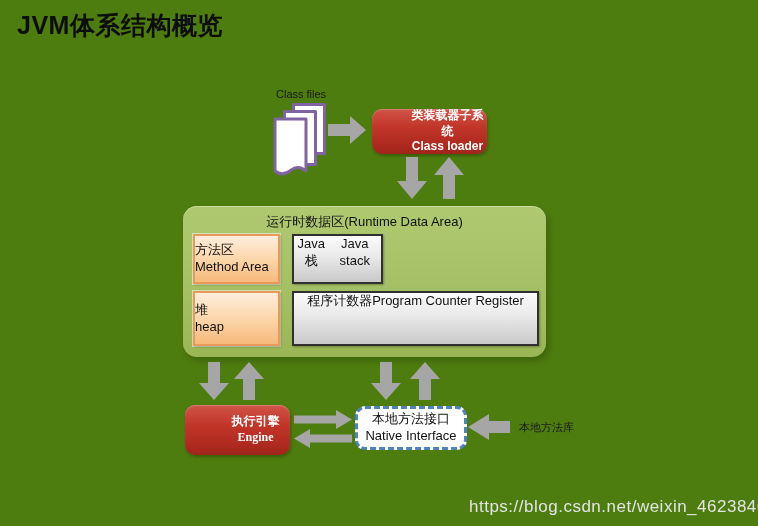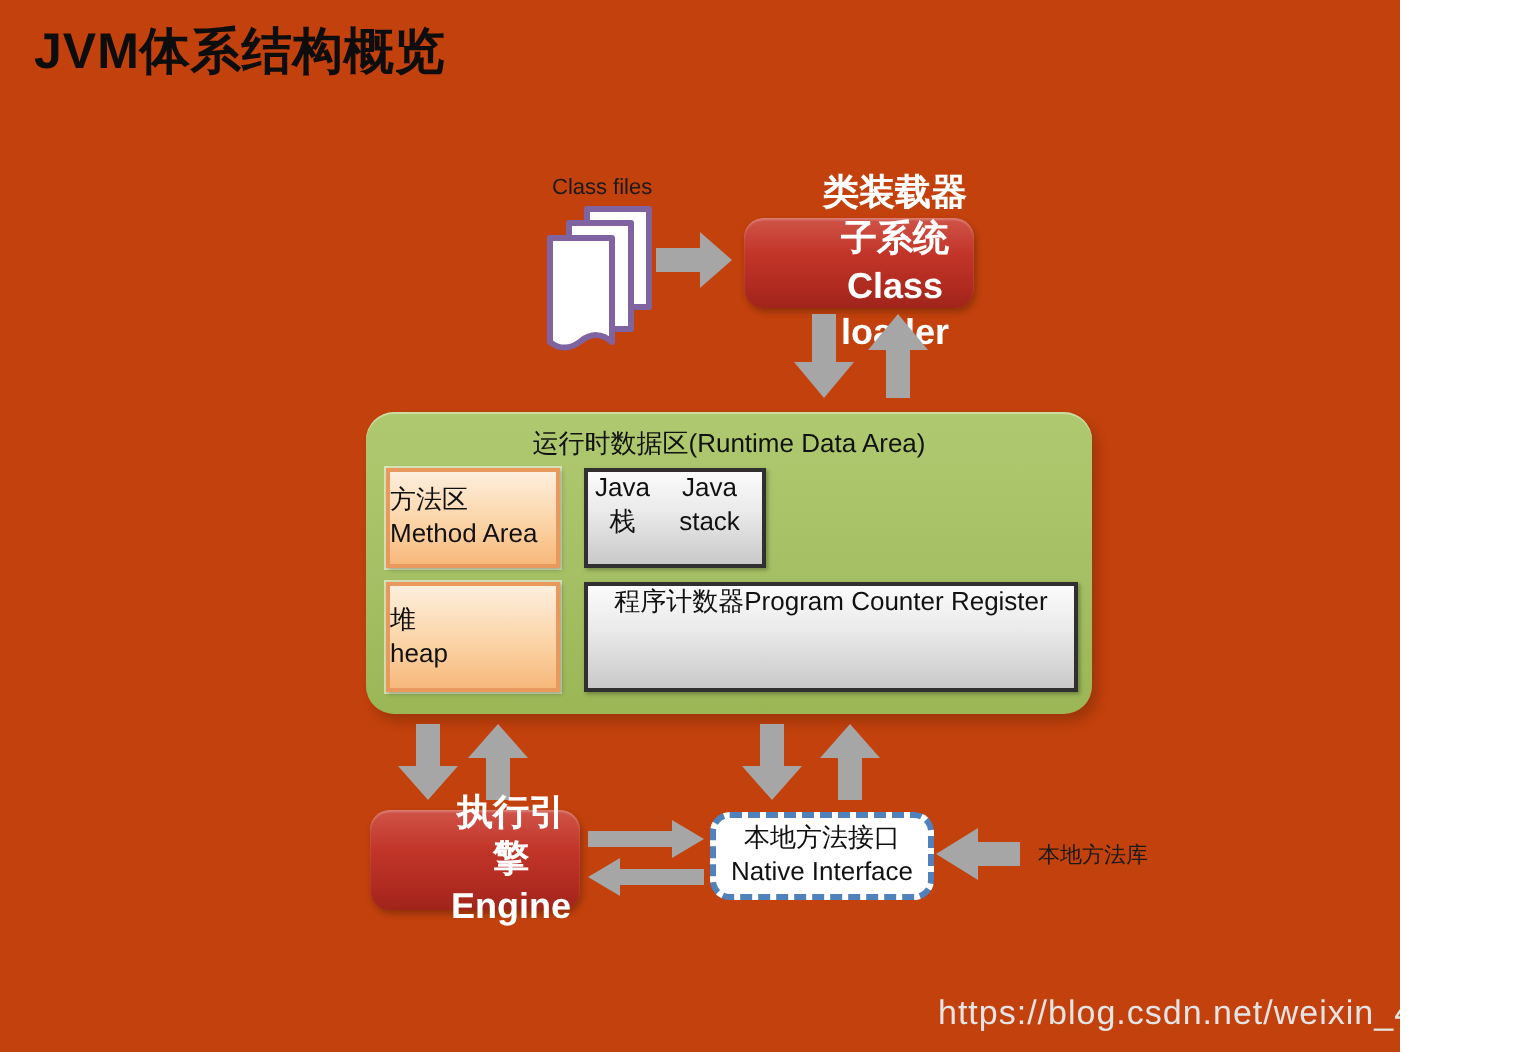--- a/index.html
+++ b/index.html
@@ -1,27 +1,27 @@
 <!DOCTYPE html>
 <html><head>
 <meta charset="utf-8">
 <style>
   * { margin:0; padding:0; box-sizing:border-box; }
   html,body { background:#fff; }
   body { font-family:"Liberation Sans","DejaVu Sans",sans-serif; }
-  .canvas { position:relative; width:700px; height:526px; background:#c2410c; overflow:hidden; }
+  .canvas { position:relative; width:758px; height:526px; background:#4d7c0f; overflow:hidden; }
   .abs { position:absolute; }
   .title { left:17px; top:9px; font-size:25px; font-weight:bold; color:#0d0d0d; letter-spacing:0.5px; }
   .small-label { font-size:11px; color:#1a1a1a; }
 
   .red-box {
     background:linear-gradient(180deg,#d05448 0%,#c23529 40%,#b12b20 75%,#a0241b 100%);
     border-radius:10px; color:#ffffff; text-align:center;
     display:flex; flex-direction:column; justify-content:center;
-    font-size:18px; line-height:1.3; font-weight:600;
+    font-size:12px; line-height:1.3; font-weight:600;
     box-shadow:1px 2px 3px rgba(0,0,0,0.25), inset 0 1px 1px rgba(255,255,255,0.25);
     padding-left:36px;
   }
 
   .green-area {
     left:183px; top:206px; width:363px; height:151px;
     background:linear-gradient(180deg,#aec96f 0%,#a5c064 55%,#9ab655 100%);
     border-radius:14px;
     box-shadow:3px 4px 6px rgba(0,0,0,0.18), inset 0 1px 0 rgba(255,255,255,0.35);
     padding-left:32px;
@@ -116,21 +116,21 @@
     <polygon points="15,0 30,17 21,17 21,38 9,38 9,17 0,17" fill="#a6a6a6"></polygon>
   </svg>
 
   <svg class="abs" style="left:371px; top:362px;" width="30" height="38">
     <polygon points="9,0 21,0 21,21 30,21 15,38 0,21 9,21" fill="#a6a6a6"></polygon>
   </svg>
   <svg class="abs" style="left:410px; top:362px;" width="30" height="38">
     <polygon points="15,0 30,17 21,17 21,38 9,38 9,17 0,17" fill="#a6a6a6"></polygon>
   </svg>
 
-  <div class="abs red-box" style="left:185px; top:405px; width:105px; height:50px;">
+  <div class="abs red-box" style="left:185px; top:405px; width:105px; height:50px;font-family:Liberation Serif, serif;">
     <span>执行引擎</span>
     <span>Engine</span>
   </div>
 
   <svg class="abs" style="left:294px; top:410px;" width="58" height="19">
     <polygon points="0,5.5 42,5.5 42,0 58,9.5 42,19 42,13.5 0,13.5" fill="#a6a6a6"></polygon>
   </svg>
   <svg class="abs" style="left:294px; top:429px;" width="58" height="19">
     <polygon points="58,5.5 16,5.5 16,0 0,9.5 16,19 16,13.5 58,13.5" fill="#a6a6a6"></polygon>
   </svg>

